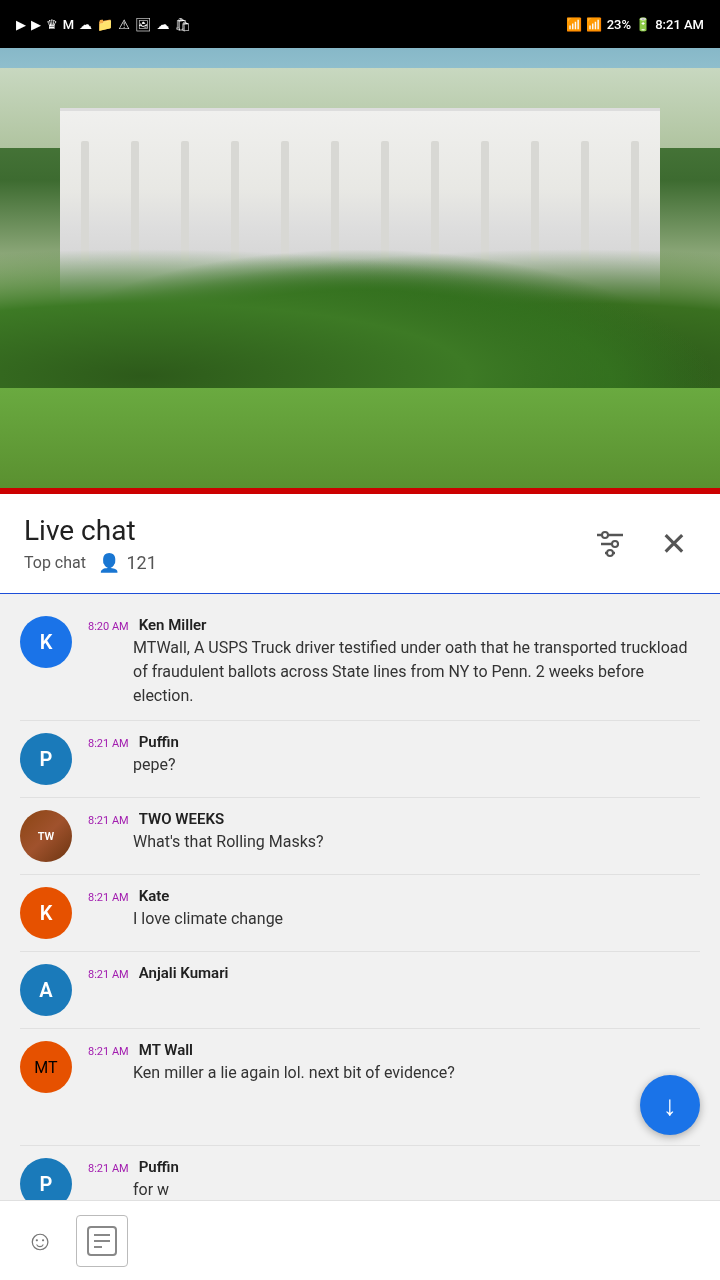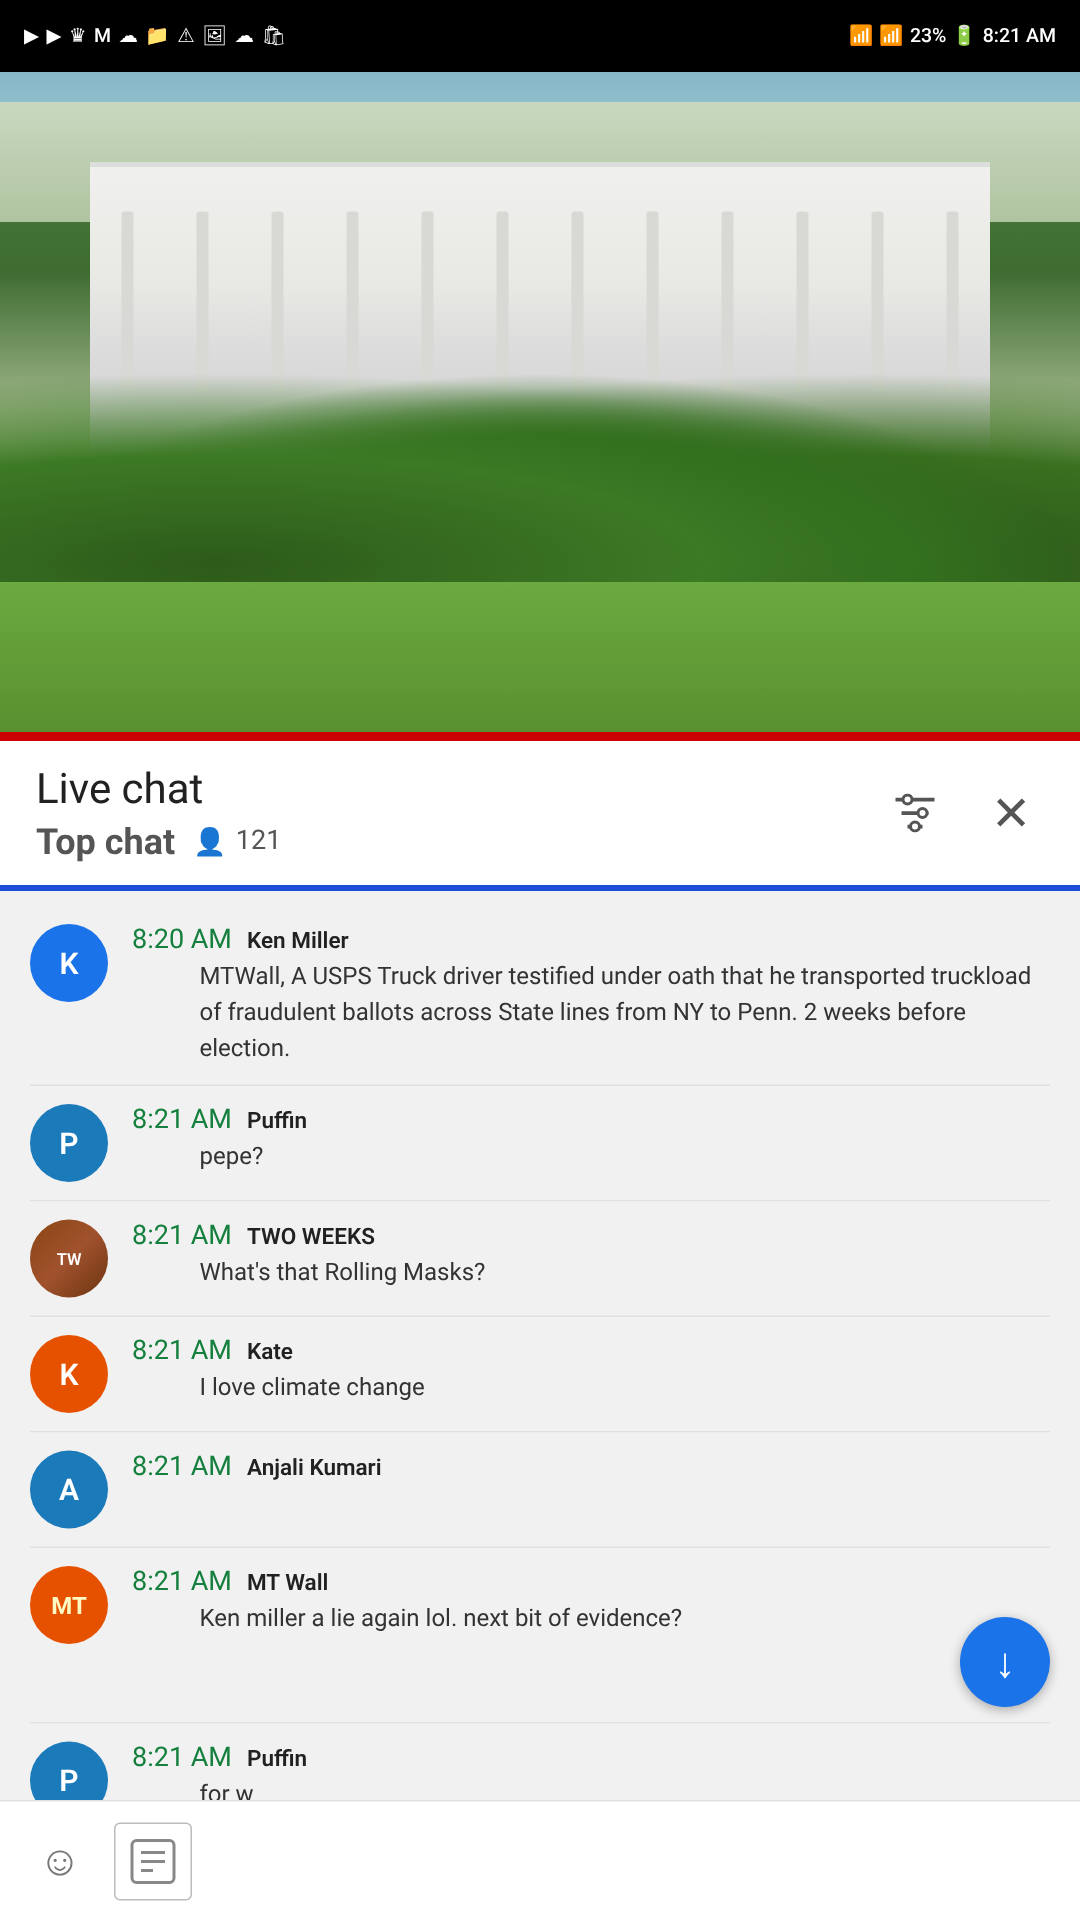--- a/index.html
+++ b/index.html
@@ -94,44 +94,43 @@
     }
 
     
     #chat-header {
       width: 720px;
       height: 100px;
       background: #fff;
       display: flex;
       align-items: center;
       padding: 0 24px;
-      border-bottom: 4px solid #1d4ed8;
+      border-bottom: 1px solid #1d4ed8;
       position: relative;
     }
     #chat-header-titles {
       display: flex;
       flex-direction: column;
       flex: 1;
     }
     #live-chat-title {
       font-size: 28px;
       font-weight: 400;
       color: #212121;
       line-height: 1.2;
     }
     #top-chat-row {
       display: flex;
       align-items: center;
       gap: 12px;
       margin-top: 4px;
     }
     #top-chat-label {
-      font-size: 24px;
+      font-size: 16px;
       color: #555;
-      font-weight: bold;
     }
     #viewer-count {
       display: flex;
       align-items: center;
       gap: 6px;
       color: #555;
       font-size: 18px;
     }
     #viewer-icon {
       font-size: 18px;
@@ -192,22 +191,22 @@
     }
 
     .message-header {
       display: flex;
       align-items: baseline;
       gap: 10px;
       margin-bottom: 2px;
     }
 
     .message-time {
-      font-size: 18px;
-      color: #15803d;
+      font-size: 11px;
+      color: #a21caf;
       white-space: nowrap;
     }
 
     .message-author {
       font-size: 15px;
       font-weight: 600;
       color: #212121;
       white-space: nowrap;
     }
 
@@ -454,21 +453,21 @@
         <div class="message-header">
           <span class="message-time">8:21 AM</span>
           <span class="message-author">Anjali Kumari</span>
         </div>
       </div>
     </div>
 
     <div class="msg-separator"></div>
 
     <div class="chat-message">
-      <div class="avatar" style="background: #e65100; font-size: 16px; width:52px; height:52px; border-radius:50%; display:flex; align-items:center; justify-content:center; font-weight:700; color:#fef9c3; flex-shrink:0;">MT</div>
+      <div class="avatar" style="background: #e65100; font-size: 16px; width:52px; height:52px; border-radius:50%; display:flex; align-items:center; justify-content:center; font-weight:400; color:#000000; flex-shrink:0;">MT</div>
       <div class="message-body">
         <div class="message-header">
           <span class="message-time">8:21 AM</span>
           <span class="message-author">MT Wall</span>
         </div>
         <div class="message-text">Ken miller a lie again lol. next bit of evidence?</div>
       </div>
     </div>
 
     <div id="scroll-fab">

